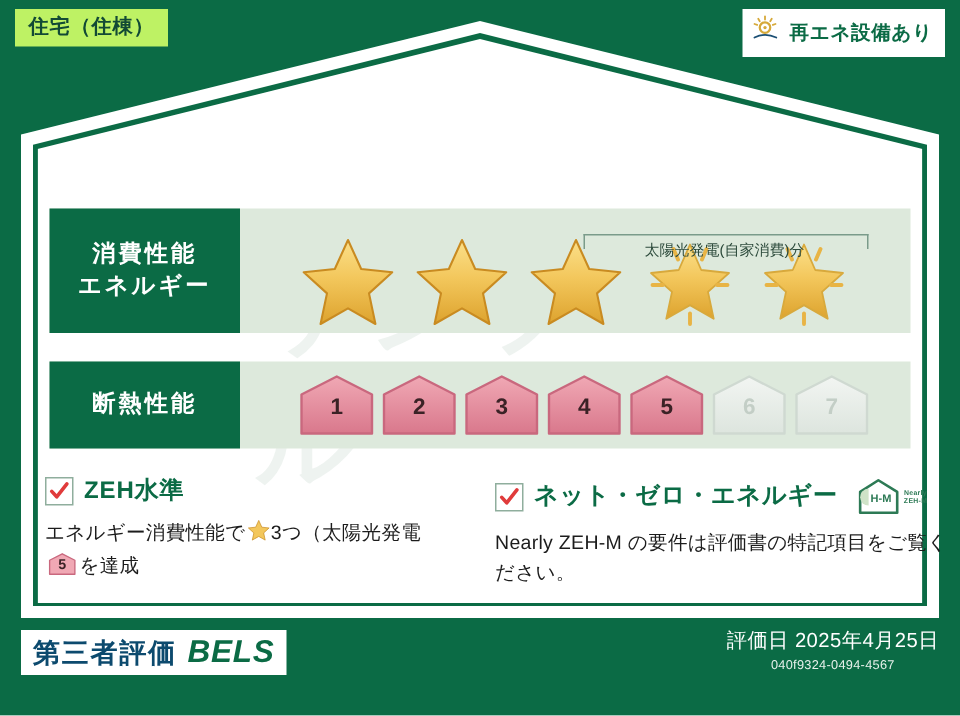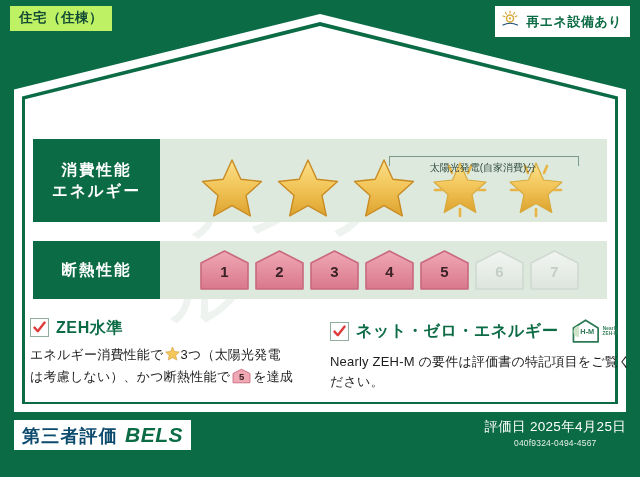--- a/index.html
+++ b/index.html
@@ -542,21 +542,21 @@
             <path d="M2.5 7.6 L5.8 11.2 L12.6 2.6" fill="none" stroke="#e03b3b" stroke-width="2.4" stroke-linecap="round" stroke-linejoin="round"></path>
           </svg>
         </span>
         <span class="crit-title">ZEH水準</span>
       </div>
       <div class="crit-body">
         <span>エネルギー消費性能で</span><span class="inline-star">
           <svg width="15" height="15" viewBox="0 0 64 62">
             <path d="M32 3 L40.8 22.3 L61.5 24.5 L46 38.6 L50.3 59 L32 48.6 L13.7 59 L18 38.6 L2.5 24.5 L23.2 22.3 Z" fill="#f3c75c" stroke="#c98b21" stroke-width="2" stroke-linejoin="round"></path>
           </svg></span><span>3つ（太陽光発電</span><br>
-        <span>は考慮しない）、かつ断熱性能で</span><span class="inline-house">
+        <span class="inline-house">
           <svg width="19" height="16" viewBox="0 0 53 42">
             <path d="M3 14 L26.5 2 L50 14 L50 40 L3 40 Z" fill="#f0a8b4" stroke="#c9687e" stroke-width="2.5" stroke-linejoin="round"></path>
           </svg>
           <span class="n">5</span>
         </span><span>を達成</span>
       </div>
     </div>
 
     <div class="crit-col" id="crit-right">
       <div class="crit-head">

